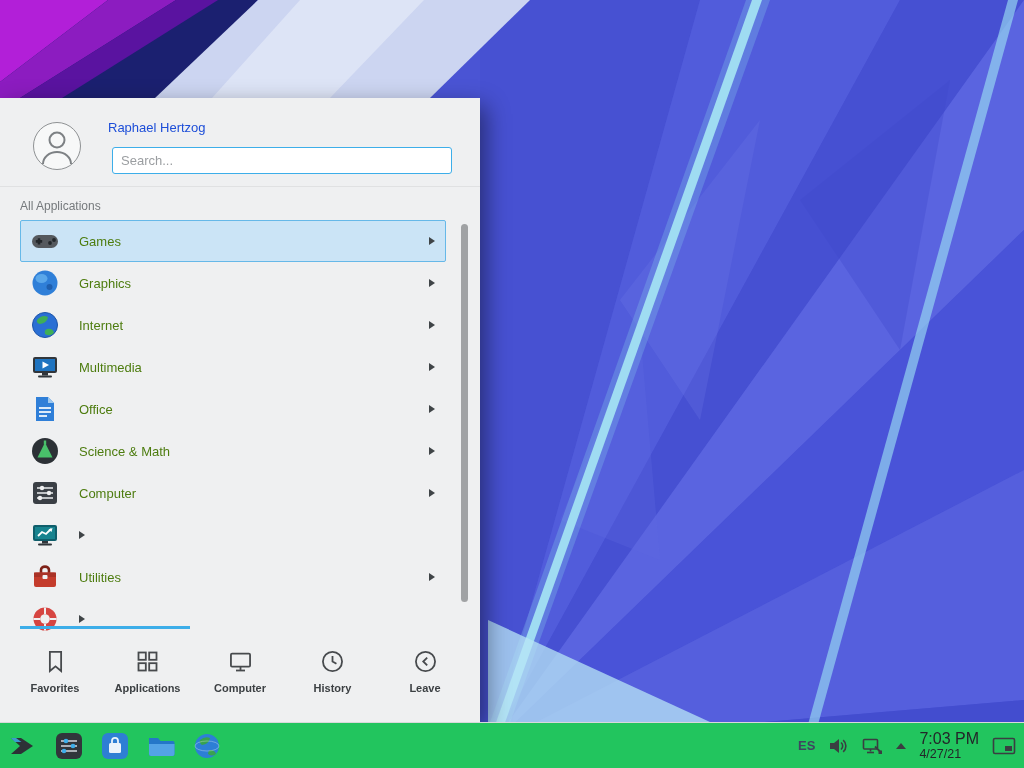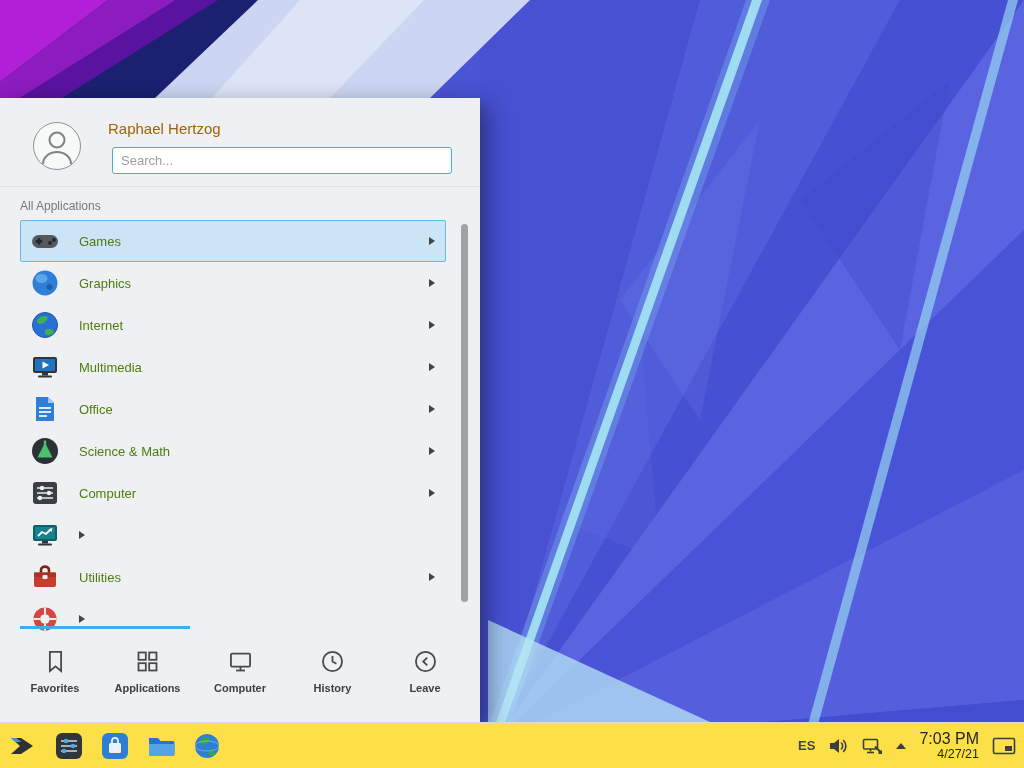--- a/index.html
+++ b/index.html
@@ -5,21 +5,21 @@
   * { margin:0; padding:0; box-sizing:border-box; }
   html,body { width:1024px; height:768px; overflow:hidden; font-family:"Liberation Sans","DejaVu Sans",sans-serif; }
   .desktop { position:absolute; inset:0; width:1024px; height:768px; background:#4a54d4; }
   svg.wallpaper { position:absolute; inset:0; width:100%; height:100%; display:block; }
 
   
   .launcher { position:absolute; left:0; top:98px; width:480px; height:624px;
               background:#eff0f1; box-shadow:6px 8px 22px rgba(0,0,0,.45); }
   .launcher-header { position:absolute; top:0; left:0; right:0; height:89px; border-bottom:1px solid #e0e1e2; }
   .avatar { position:absolute; left:33px; top:24px; width:48px; height:48px; border:1px solid #8f9294; border-radius:50%; background:#f7f8f8; display:flex; align-items:center; justify-content:center; }
-  .user-name { position:absolute; left:108px; top:22px; font-size:15px; color:#a16207; }
+  .user-name { position:absolute; left:108px; top:22px; font-size:13px; color:#1d4ed8; }
   .search-input { position:absolute; left:112px; top:49px; width:340px; height:27px; border:1px solid #3daee9; border-radius:3px; background:#fff; font-size:13px; padding:0 8px; color:#232629; outline:none; font-family:inherit; }
   .search-input::placeholder { color:#9b9ea1; }
   .section-label { position:absolute; left:20px; top:101px; font-size:12px; color:#75797c; }
 
   .cat-list { position:absolute; top:122px; left:0; right:0; }
   .cat-row { height:42px; margin:0 34px 0 20px; display:flex; align-items:center; padding:0 8px; border:1px solid transparent; border-radius:2px; cursor:default; }
   .cat-row.selected { background:#cbe4f6; border-color:#66b8e8; }
   .cat-icon { width:32px; height:32px; margin-right:18px; flex:0 0 auto; }
   .cat-icon svg { width:32px; height:32px; display:block; }
   .cat-label { flex:1; font-size:13px; color:#4d7c0f; }
@@ -27,29 +27,29 @@
 
   .scrollbar { position:absolute; right:12px; top:126px; width:7px; height:378px; background:#a0a2a4; border-radius:4px; }
   .tab-indicator { position:absolute; left:20px; top:528px; width:170px; height:3px; background:#3daee9; }
 
   .tab-bar { position:absolute; left:0; right:0; bottom:10px; height:72px; display:flex; justify-content:space-between; padding:0 16px;font-weight:bold; }
   .tab { width:78px; display:flex; flex-direction:column; align-items:center; justify-content:flex-start; gap:7px; padding-top:8px; cursor:default; }
   .tab svg { width:27px; height:27px; display:block; }
   .tab-label { font-size:11px; color:#3c4043; }
 
   
-  .taskbar { position:absolute; left:0; bottom:0; width:1024px; height:46px; background:#fde047; border-top:1px solid #d8d9da; display:flex; align-items:center; padding:0 8px; }
+  .taskbar { position:absolute; left:0; bottom:0; width:1024px; height:46px; background:#22c55e; border-top:1px solid #d8d9da; display:flex; align-items:center; padding:0 8px; }
   .task-left { display:flex; align-items:center; gap:16px; }
   .task-icon { width:30px; height:30px; display:block; }
   .task-spacer { flex:1; }
   .tray { display:flex; align-items:center; gap:13px; }
   .kb-layout { font-size:13px; font-weight:bold; color:#3f4560; }
   .tray-icon { display:block; }
   .caret-up { width:0; height:0; border-bottom:6px solid #3a3e41; border-left:5px solid transparent; border-right:5px solid transparent; }
-  .clock { text-align:right; line-height:1.12; color:#232629; }
+  .clock { text-align:left; line-height:1.12; color:#232629; }
   .clock-time { font-size:16px; }
   .clock-date { font-size:12.5px; }
   .show-desktop { width:24px; height:20px; display:flex; align-items:center; justify-content:center; }
 </style>
 </head>
 <body>
 
 <div class="desktop">
 
   <svg class="wallpaper" viewBox="0 0 1024 768" preserveAspectRatio="none">

